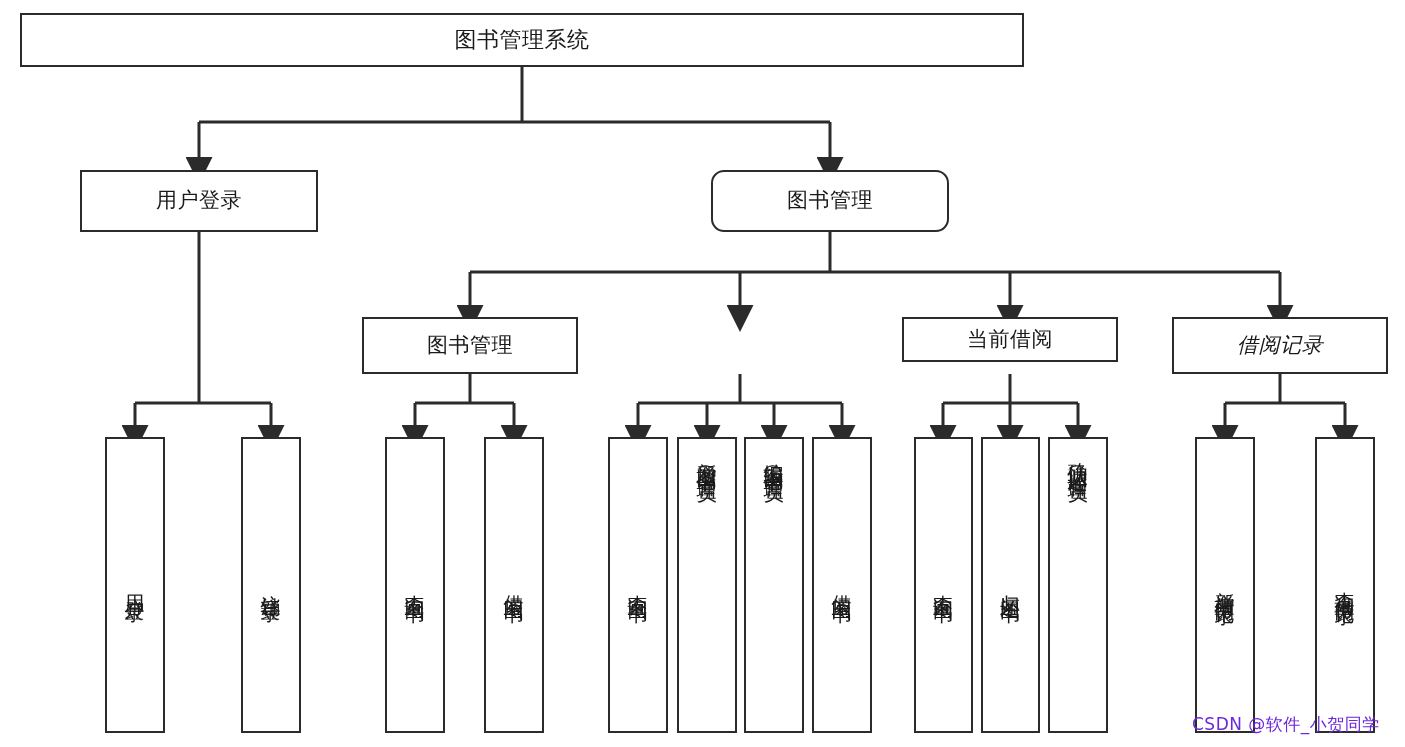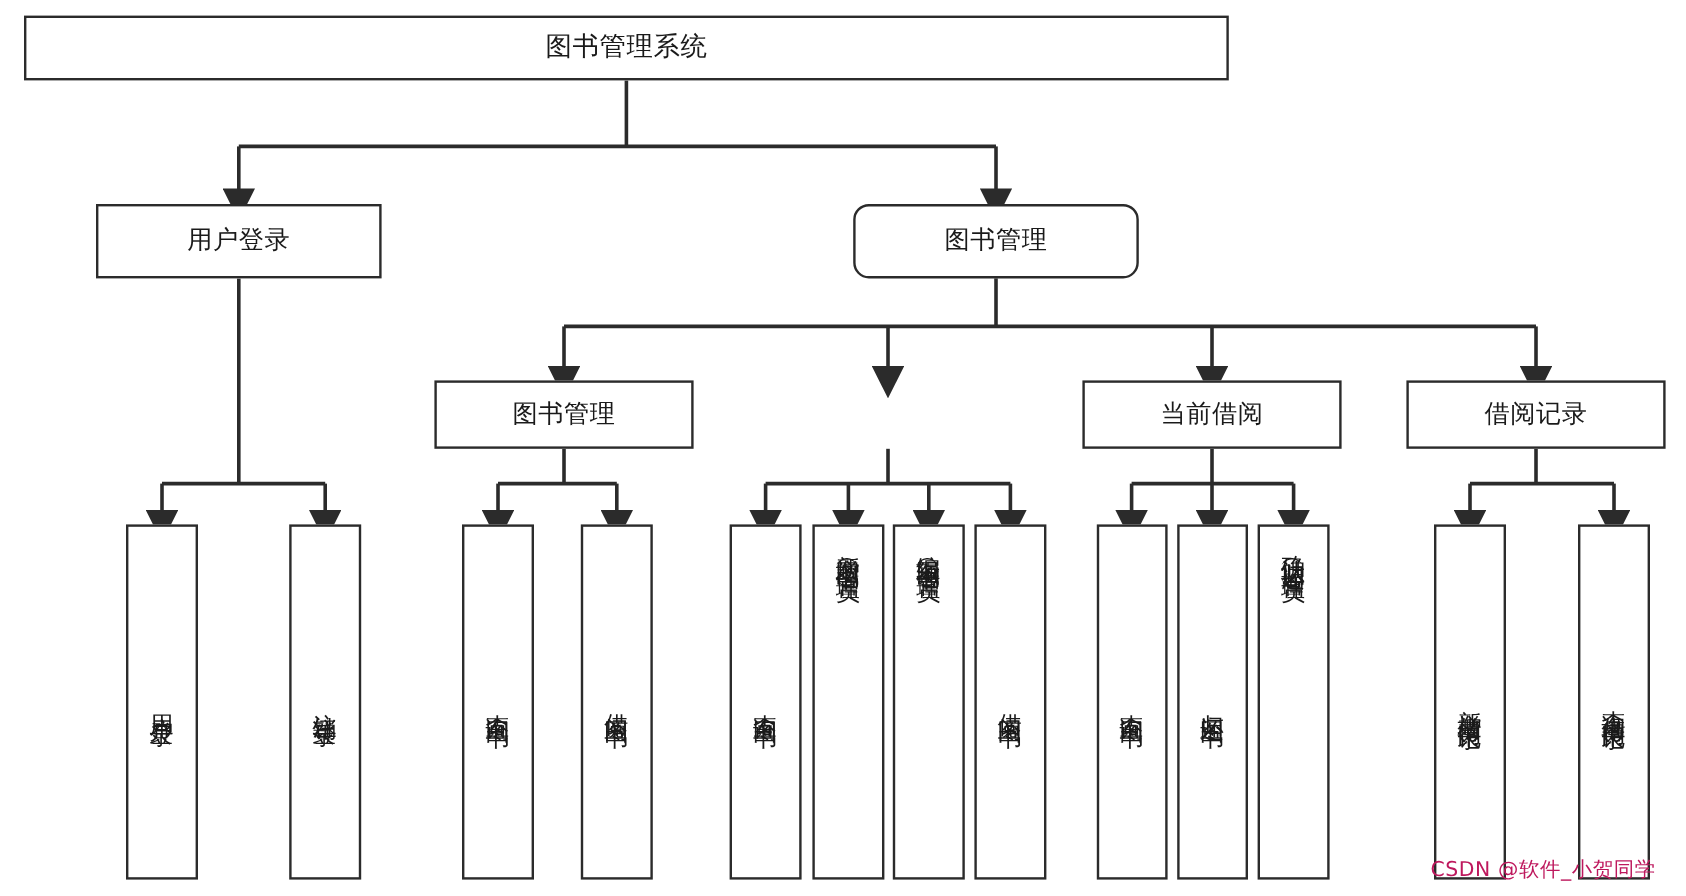--- a/index.html
+++ b/index.html
@@ -65,21 +65,21 @@
     white-space: nowrap;
   }
   
   .node.vert.center {
     align-items: center;
     padding-top: 0;
   }
   .watermark {
     position: absolute;
     font-size: 17px;
-    color: #be185d;
+    color: #6d28d9;
     letter-spacing: 0.5px;
     white-space: nowrap;
     user-select: none;
   }
 </style>
 </head>
 <body>
 
 <div id="diagram">
 
@@ -145,25 +145,25 @@
 
   <div class="node horiz" style="left:711px; top:170px; width:238px; height:62px;border-radius:13px;">
     <span class="label">图书管理</span>
   </div>
 
   <div class="node horiz" style="left:362px; top:317px; width:216px; height:57px;">
     <span class="label">图书管理</span>
   </div>
 
 
-  <div class="node horiz" style="left:902px; top:317px; width:216px; height:57px;">
+  <div class="node horiz" style="left:902px; top:317px; width:216px; height:45px;">
     <span class="label">当前借阅</span>
   </div>
 
-  <div class="node horiz" style="left:1172px; top:317px; width:216px; height:57px;">
+  <div class="node horiz" style="left:1172px; top:317px; width:216px; height:57px;font-style:italic;">
     <span class="label">借阅记录</span>
   </div>
 
   <div class="node vert center" style="left:105px; top:437px; width:60px; height:296px;">
     <span class="label">用户登录</span>
   </div>
 
   <div class="node vert center" style="left:241px; top:437px; width:60px; height:296px;">
     <span class="label">注销登录</span>
   </div>

